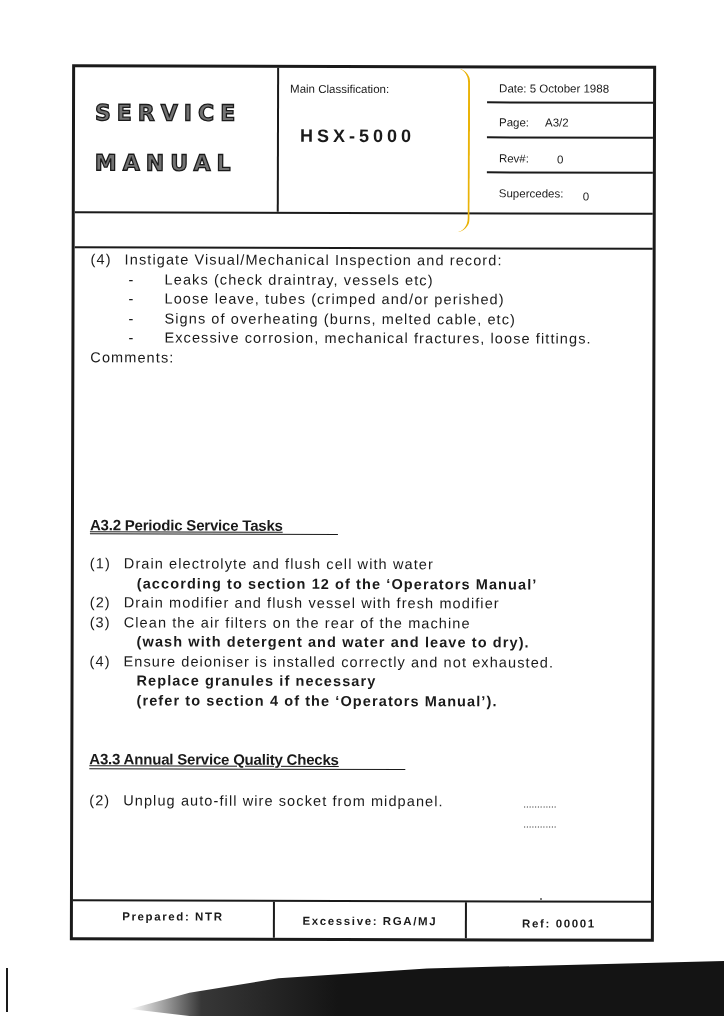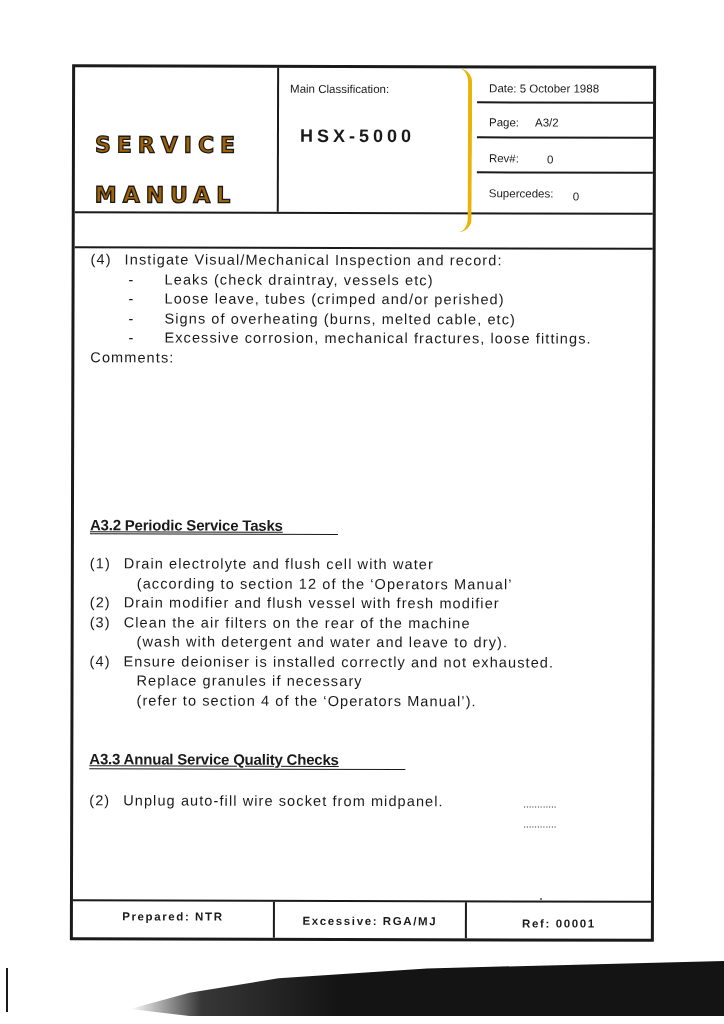--- a/index.html
+++ b/index.html
@@ -9,36 +9,36 @@
   }
   .frame {
     position: absolute; left: 71px; top: 65px; width: 584px; height: 876px;
     border: 3px solid #1a1a1a; box-sizing: border-box;
     transform: rotate(0.15deg);
   }
   .hdr { position: absolute; left: 0; top: 0; right: 0; height: 144px; border-bottom: 2px solid #1a1a1a; }
   .hdr-left { position: absolute; left: 0; top: 0; width: 202px; height: 144px; border-right: 2px solid #1a1a1a; }
   .outline-title {
     position: absolute; left: 20px; font-size: 22px; letter-spacing: 6px; font-weight: bold;
-    color: #a16207; -webkit-text-stroke: 1.3px #1a1a1a; font-family: "DejaVu Sans", sans-serif; margin-top: 32px;
+    color: #737373; -webkit-text-stroke: 1.3px #1a1a1a; font-family: "DejaVu Sans", sans-serif;
   }
-  .hdr-mid { position: absolute; left: 203px; top: 0; width: 190px; height: 164px; border-right: 4px solid #eab308; border-radius: 14px; }
+  .hdr-mid { position: absolute; left: 203px; top: 0; width: 190px; height: 164px; border-right: 2px solid #eab308; border-radius: 14px; }
   .mc-label { position: absolute; left: 12px; top: 15px; font-size: 11.5px; }
   .model { position: absolute; left: 22px; top: 58px; font-size: 18px; font-weight: bold; letter-spacing: 4px; }
-  .hdr-right { position: absolute; left: 402px; top: 0; right: 0; height: 144px; }
+  .hdr-right { position: absolute; left: 412px; top: 0; right: 0; height: 144px; }
   .hr-cell { position: absolute; left: 0; right: 0; height: 35px; border-bottom: 2px solid #1a1a1a; font-size: 11.5px; box-sizing: border-box; }
   .hr-cell:last-child { border-bottom: none; }
   .hr-cell span { position: absolute; left: 12px; }
   .hr-cell .val { position: absolute; }
   .blank-row { position: absolute; left: 0; right: 0; top: 145px; height: 34px; border-bottom: 2px solid #1a1a1a; }
   .body-text { position: absolute; left: 16px; right: 10px; font-size: 14.5px; letter-spacing: 1.1px; line-height: 19.5px; }
   .line { white-space: nowrap; }
   .num { display: inline-block; width: 34px; }
   .dash { display: inline-block; width: 36px; padding-left: 38px; }
-  .indent2 { padding-left: 47px; }
+  .indent2 { padding-left: 47px; font-weight: bold; }
   .section-heading {
     position: absolute; left: 16px; font-size: 15px; font-weight: bold; text-decoration: underline;
     border-bottom: 1px solid #1a1a1a; padding-bottom: 12px; letter-spacing: -0.2px;
   }
   .sec-rule { position: absolute; height: 1px; background: #1a1a1a; }
   .dots { position: absolute; left: 450px; font-size: 10px; letter-spacing: 0px; }
   .ftr { position: absolute; left: 0; right: 0; bottom: 0; height: 36px; border-top: 2px solid #1a1a1a; font-size: 11.5px; font-weight: bold; letter-spacing: 1.6px; }
   .ftr-cell { position: absolute; top: 0; height: 36px; box-sizing: border-box; text-align: center; line-height: 30px; }
   .ftr-cell.b { border-right: 2px solid #1a1a1a; }
   .scan-bar {

